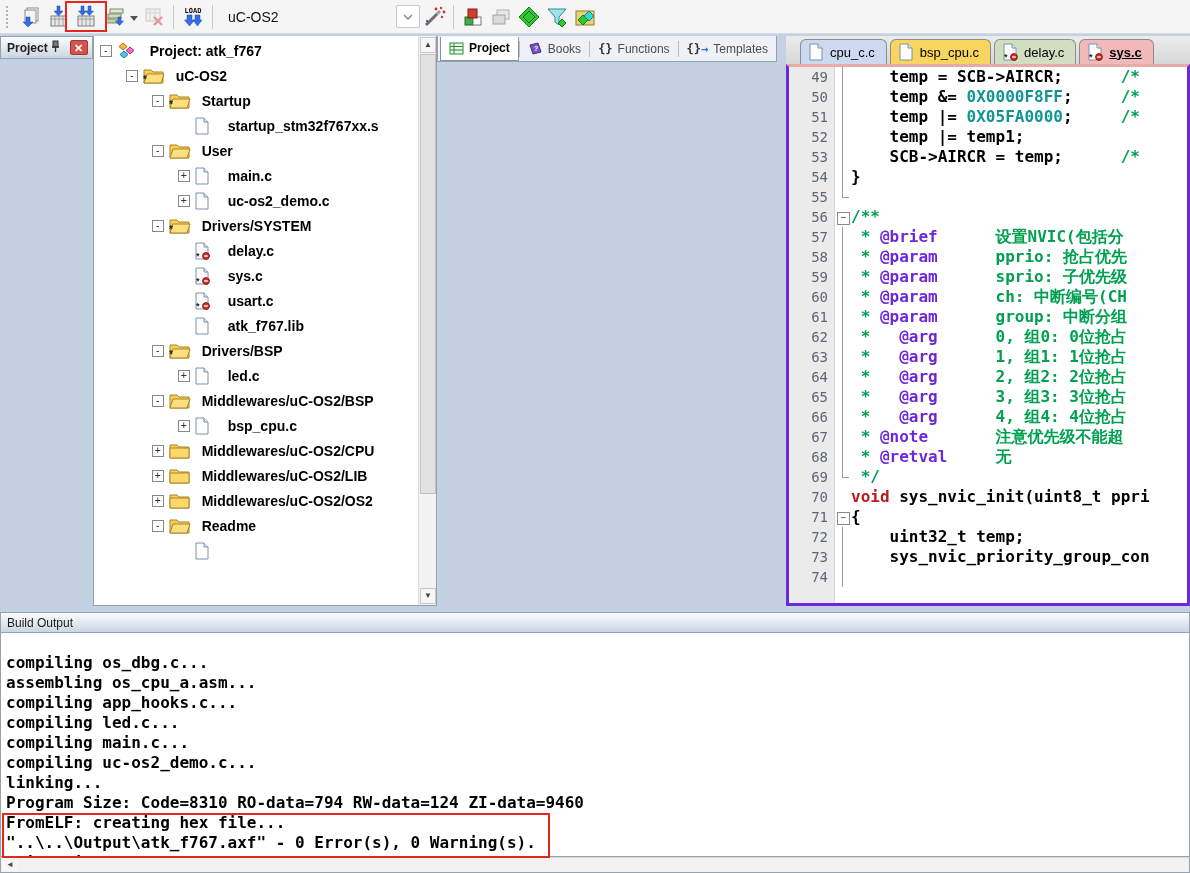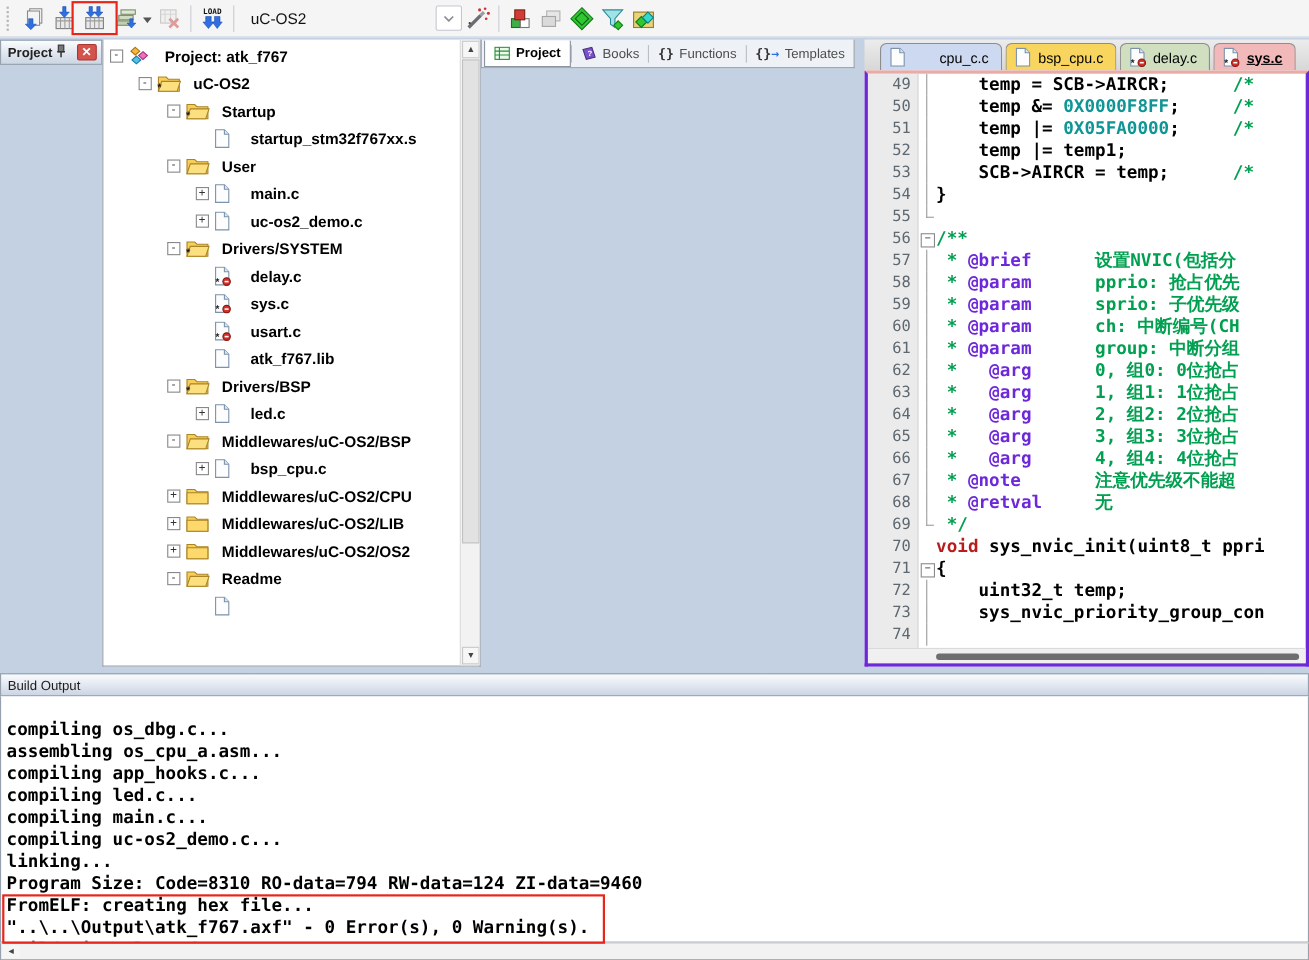--- a/index.html
+++ b/index.html
@@ -69,21 +69,21 @@
   .btab-sep{ width:1px; height:16px; background:#b9bfc7; }
   
   .editor{ position:absolute; left:786px; top:36px; width:404px; height:570px; display:flex; flex-direction:column; background:#d9d9d9; }
   .ed-tabs{ height:28px; display:flex; align-items:flex-end; padding-left:14px; background:linear-gradient(#ececec,#d7d7d7); overflow:hidden; }
   .ed-tab{
     height:25px; display:flex; align-items:center; padding:0 11px 0 8px; margin-right:3px;
     border:1px solid #8d8d8d; border-bottom:none; border-radius:6px 6px 0 0; font-size:13px; color:#000; white-space:nowrap;
   }
   .ed-tab .eticon{ margin-right:6px; display:flex; }
   .ed-tab.active .et-label{ font-weight:bold; text-decoration:underline; }
-  .code-frame{ flex:1; border:3px solid #6d28d9; border-top:3px solid #e9aba6; display:flex; flex-direction:column; overflow:hidden; background:#fff; }
+  .code-frame{ flex:1; border:3px solid #6d28d9; border-top:3px solid #e9aba6; display:flex; flex-direction:row; overflow:hidden; background:#fff; }
   .code-area{ flex:1; overflow:hidden; position:relative; }
   .gutter-bg{ position:absolute; left:0; top:0; bottom:0; width:46px; background:#ebebeb; border-right:1px solid #d6d6d6; }
   .cl{ position:relative; height:20px; display:flex; }
   .cl .num{ flex:none; width:46px; font:14px/20px "DejaVu Sans Mono",monospace; color:#5e6870; text-align:right; padding-right:7px; }
   .cl .fold{ flex:none; width:16px; position:relative; }
   .cl .code{ flex:none; white-space:pre; font:600 16px/20px "DejaVu Sans Mono",monospace; color:#000; }
   .fold-line::before{ content:""; position:absolute; left:7px; top:0; bottom:0; width:1px; background:#9b9b9b; }
   .fold-end::before{ content:""; position:absolute; left:7px; top:0; height:11px; width:1px; background:#9b9b9b; }
   .fold-end::after{ content:""; position:absolute; left:7px; top:10px; width:7px; height:1px; background:#9b9b9b; }
   .fold-open::before{
@@ -517,21 +517,21 @@
         <span class="bticon">
           <span style="font:bold 12px 'DejaVu Sans Mono',monospace;color:#333">{}<span style="color:#2f6fe0">→</span></span>
         </span>
         <span>Templates</span>
       </button>
     </div>
 </div>
 
 <div class="editor">
   <div class="ed-tabs" id="editor-tabs">
-      <button class="ed-tab" style="background: rgb(204, 217, 240); gap: 24px;">
+      <button class="ed-tab" style="background: rgb(204, 217, 240);">
         <span class="eticon">
           <svg width="15" height="18" viewBox="0 0 15 18">
             <path d="M1 1h8l4 4v12H1z" fill="#fdfdfd" stroke="#7a92ac"></path>
             <path d="M9 1v4h4" fill="#dce6f0" stroke="#7a92ac"></path>
           </svg>
         </span>
         <span class="et-label">cpu_c.c</span>
       </button>
       <button class="ed-tab" style="background: rgb(247, 213, 95);">
         <span class="eticon">

